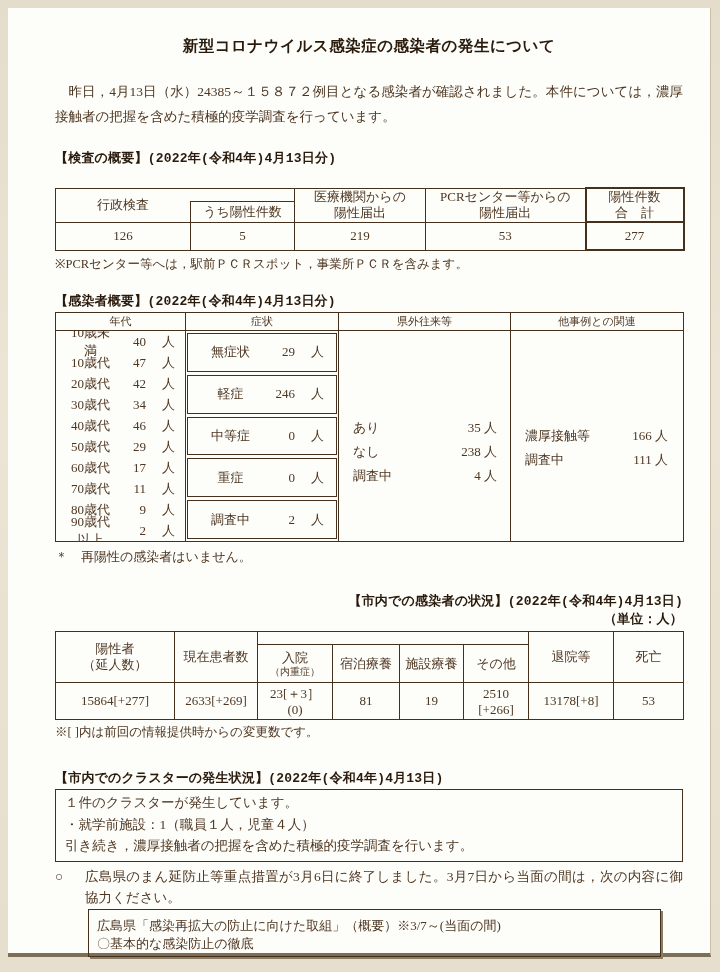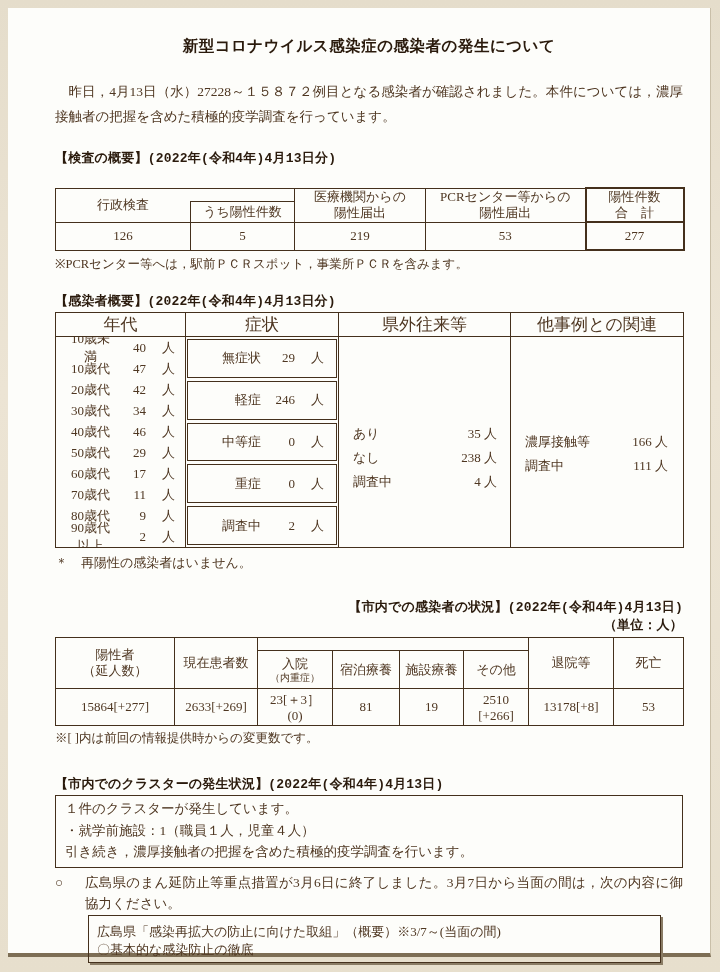--- a/index.html
+++ b/index.html
@@ -57,31 +57,31 @@
   #t1{margin-top:20px;}
   #t1 .r1{height:13px;}
   #t1 .r2{height:21px;}
   #t1 .rd{height:28px;}
   #t1 .empty-sub{border-left:hidden;}
   #t1 .sum{border:2.6px solid var(--line);}
   .two-line{line-height:15px;}
 
   
   #t2{margin-top:2px;}
-  #t2 .hrow th{height:18px;font-size:17px;}
+  #t2 .hrow th{height:18px;font-size:11px;}
   #t2 td{padding:0;vertical-align:top;height:210px;}
   .age-col{padding:0 !important;}
   .age-row{display:flex;align-items:center;height:21px;padding:0 10px 0 9px;font-size:13px;}
   .age-label{flex:1;text-align:center;}
   .age-count{width:30px;text-align:right;}
   .age-unit{width:16px;margin-left:13px;text-align:right;}
   .sym-col{padding:2px 1px !important;}
   .sym-stack{display:flex;flex-direction:column;height:100%;gap:3px;}
   .sym-box{flex:1;border:1.4px solid var(--line);display:flex;align-items:center;padding:0 12px;font-size:13px;}
-  .sym-label{flex:1;text-align:right;}
+  .sym-label{flex:1;text-align:center;}
   .sym-count{width:34px;text-align:right;}
   .sym-unit{width:16px;margin-left:13px;text-align:right;}
   .kv-block{display:flex;flex-direction:column;font-size:13px;}
   .travel-pad{padding:85px 13px 0 14px;}
   .rel-pad{padding:93px 15px 0 14px;}
   .kv-row{display:flex;line-height:24px;}
   .kv-label{flex:1;text-align:left;}
   .kv-count{text-align:right;}
   .footnote{font-size:13px;margin-top:6px;}
 
@@ -114,21 +114,21 @@
   .gov-line{display:block;}
 </style>
 </head>
 <body>
 
 <div class="page">
   <div class="content">
 
     <div class="doc-title">新型コロナウイルス感染症の感染者の発生について</div>
 
-    <p class="intro">昨日，4月13日（水）27228～１５８７２例目となる感染者が確認されました。本件については，濃厚接触者の把握を含めた積極的疫学調査を行っています。</p>
+    <p class="intro">昨日，4月13日（水）24385～１５８７２例目となる感染者が確認されました。本件については，濃厚接触者の把握を含めた積極的疫学調査を行っています。</p>
 
     <div class="sec-h" style="margin-top:20px;"><span>【検査の概要】</span><span>(2022年(令和4年)4月13日分)</span></div>
 
     <table id="t1">
       <colgroup>
           <col style="width:135px">
           <col style="width:104px">
           <col style="width:131px">
           <col style="width:160px">
           <col style="width:98px">

